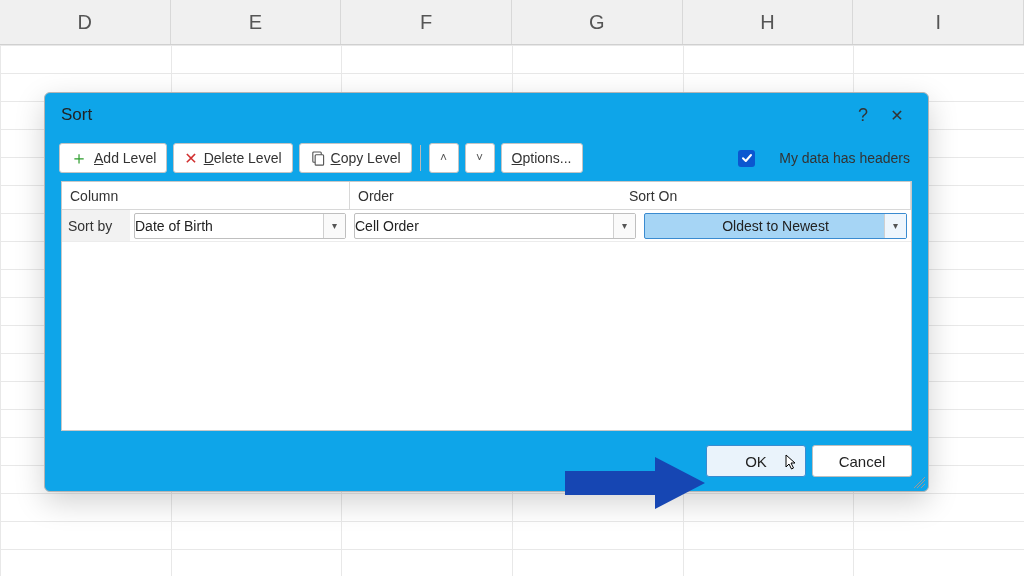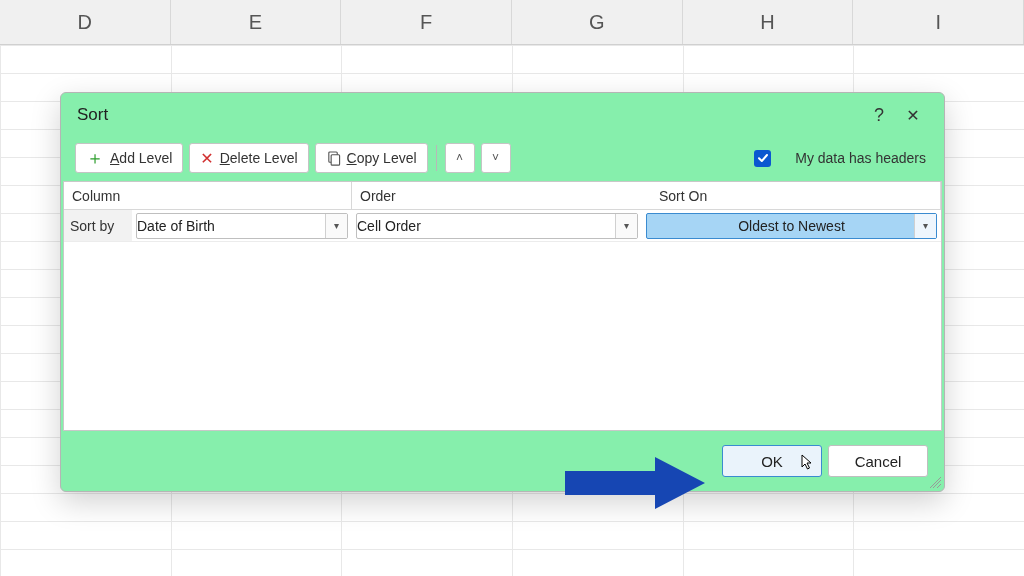--- a/index.html
+++ b/index.html
@@ -38,25 +38,25 @@
       top: 45px;
       left: 0;
       right: 0;
       bottom: 0;
       background:
         repeating-linear-gradient(to right, #e8e8e8 0, #e8e8e8 1px, transparent 1px, transparent 170.7px),
         repeating-linear-gradient(to bottom, #e8e8e8 0, #e8e8e8 1px, transparent 1px, transparent 28px);
     }
     .dialog {
       position: absolute;
-      left: 60px;
+      left: 44px;
       top: 92px;
       width: 885px;
       height: 400px;
-      background: #86efac;
+      background: #0ea5e9;
       border: 1px solid #b5b5b5;
       border-radius: 6px;
       box-shadow: 0 10px 30px rgba(0,0,0,0.18);
       display: flex;
       flex-direction: column;
     }
     .titlebar {
       display: flex;
       align-items: center;
       height: 44px;
@@ -122,21 +122,21 @@
       width: 17px;
       height: 17px;
       background: #0b57d0;
       border-radius: 3px;
       display: flex;
       align-items: center;
       justify-content: center;
     }
     .checkbox svg { width: 12px; height: 12px; }
     .grid-container {
-      margin: 0 2px;
+      margin: 0 16px;
       border: 1px solid #c8c8c8;
       background: #fff;
       flex: 1;
       display: flex;
       flex-direction: column;
       overflow: hidden;
     }
     .grid-headers {
       display: flex;
       height: 28px;
@@ -286,20 +286,23 @@
           </svg>
       </span>
       <span><span class="u">C</span>opy Level</span>
     </button>
     <span class="separator"></span>
     <button class="tb-btn icon-only">
       <span class="chev">˄</span>
     </button>
     <button class="tb-btn icon-only">
       <span class="chev">˅</span>
+    </button>
+    <button class="tb-btn">
+      <span><span class="u">O</span>ptions...</span>
     </button>
     <span class="spacer"></span>
     <label class="checkbox-wrap">
       <span class="checkbox">
         <svg viewBox="0 0 12 12">
             <path d="M2 6.2 L4.8 9 L10 3" stroke="#fff" stroke-width="2" fill="none" stroke-linecap="round" stroke-linejoin="round"></path>
           </svg>
       </span>
       <span>My data has <span class="u">h</span>eaders</span>
     </label>

